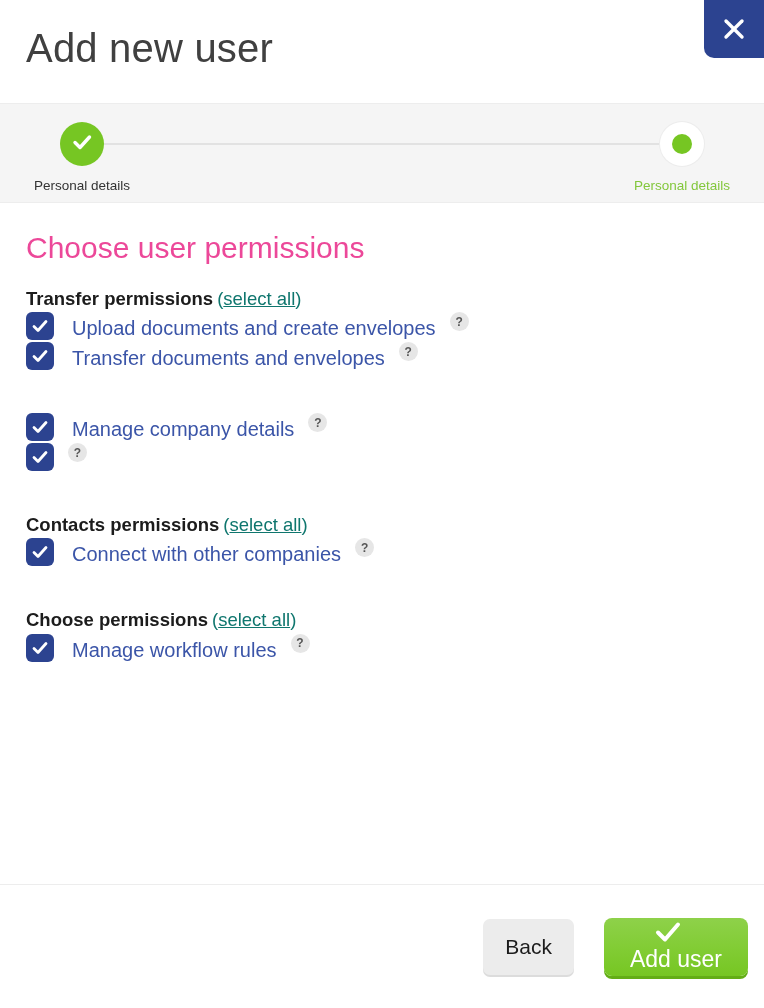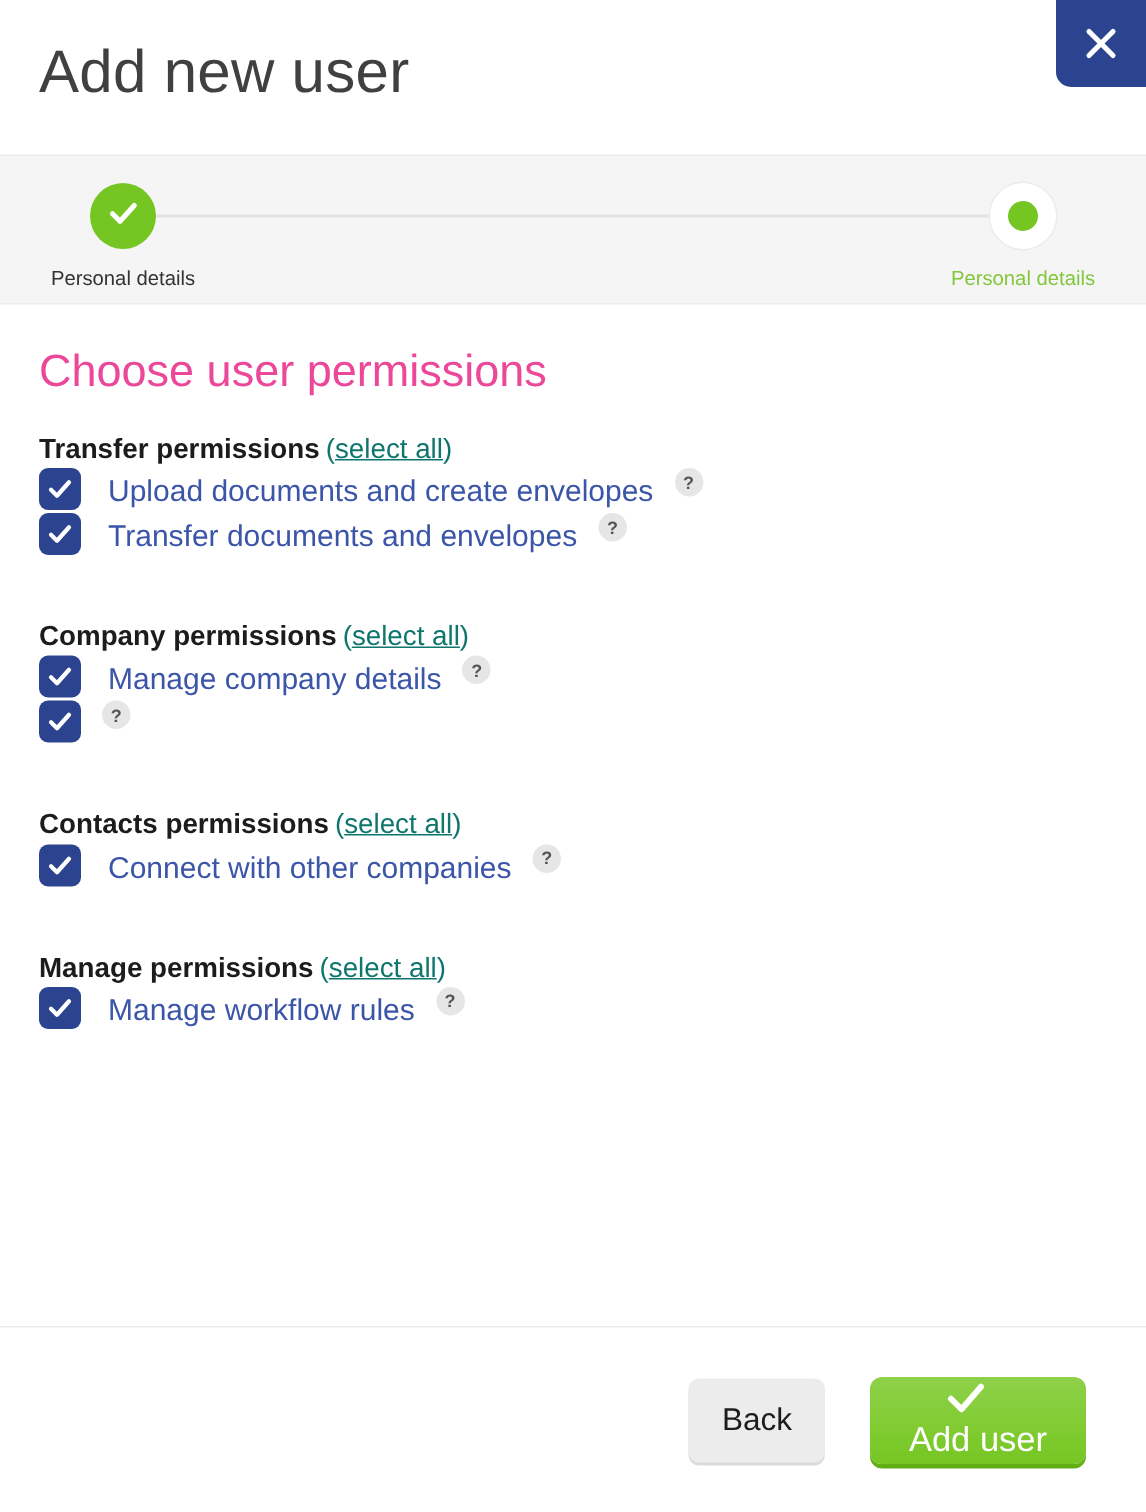--- a/index.html
+++ b/index.html
@@ -185,21 +185,21 @@
   .footer {
     position: absolute;
     left: 0;
     right: 0;
     bottom: 0;
     height: 124px;
     border-top: 1px solid #ededed;
     display: flex;
     align-items: center;
     justify-content: flex-end;
-    padding-right: 40px;
+    padding-right: 16px;
     box-sizing: border-box;
     background: #ffffff;
   }
   .btn-back {
     background: #ececec;
     border: none;
     border-radius: 7px;
     padding: 0 22px;
     height: 56px;
     font-size: 21px;
@@ -290,23 +290,20 @@
         <svg width="18" height="18" viewBox="0 0 18 18">
           <polyline points="3,9.5 7,13.5 15,4.5" fill="none" stroke="#ffffff" stroke-width="2.8" stroke-linecap="round" stroke-linejoin="round"></polyline>
         </svg>
       </span>
       <span class="perm-label">Transfer documents and envelopes</span>
       <span class="help-icon">?</span>
     </div>
   </div>
 
   <div class="perm-group">
-    <div class="group-head">
-      <span>Company permissions</span><span class="select-all">(<span class="sa-inner">select all</span>)</span>
-    </div>
 
     <div class="perm-row">
       <span class="checkbox">
         <svg width="18" height="18" viewBox="0 0 18 18">
           <polyline points="3,9.5 7,13.5 15,4.5" fill="none" stroke="#ffffff" stroke-width="2.8" stroke-linecap="round" stroke-linejoin="round"></polyline>
         </svg>
       </span>
       <span class="perm-label">Manage company details</span>
       <span class="help-icon">?</span>
     </div>
@@ -332,21 +329,21 @@
           <polyline points="3,9.5 7,13.5 15,4.5" fill="none" stroke="#ffffff" stroke-width="2.8" stroke-linecap="round" stroke-linejoin="round"></polyline>
         </svg>
       </span>
       <span class="perm-label">Connect with other companies</span>
       <span class="help-icon">?</span>
     </div>
   </div>
 
   <div class="perm-group">
     <div class="group-head">
-      <span>Manage permissions</span><span class="select-all">(<span class="sa-inner">select all</span>)</span>
+      <span>Choose permissions</span><span class="select-all">(<span class="sa-inner">select all</span>)</span>
     </div>
 
     <div class="perm-row">
       <span class="checkbox">
         <svg width="18" height="18" viewBox="0 0 18 18">
           <polyline points="3,9.5 7,13.5 15,4.5" fill="none" stroke="#ffffff" stroke-width="2.8" stroke-linecap="round" stroke-linejoin="round"></polyline>
         </svg>
       </span>
       <span class="perm-label">Manage workflow rules</span>
       <span class="help-icon">?</span>

